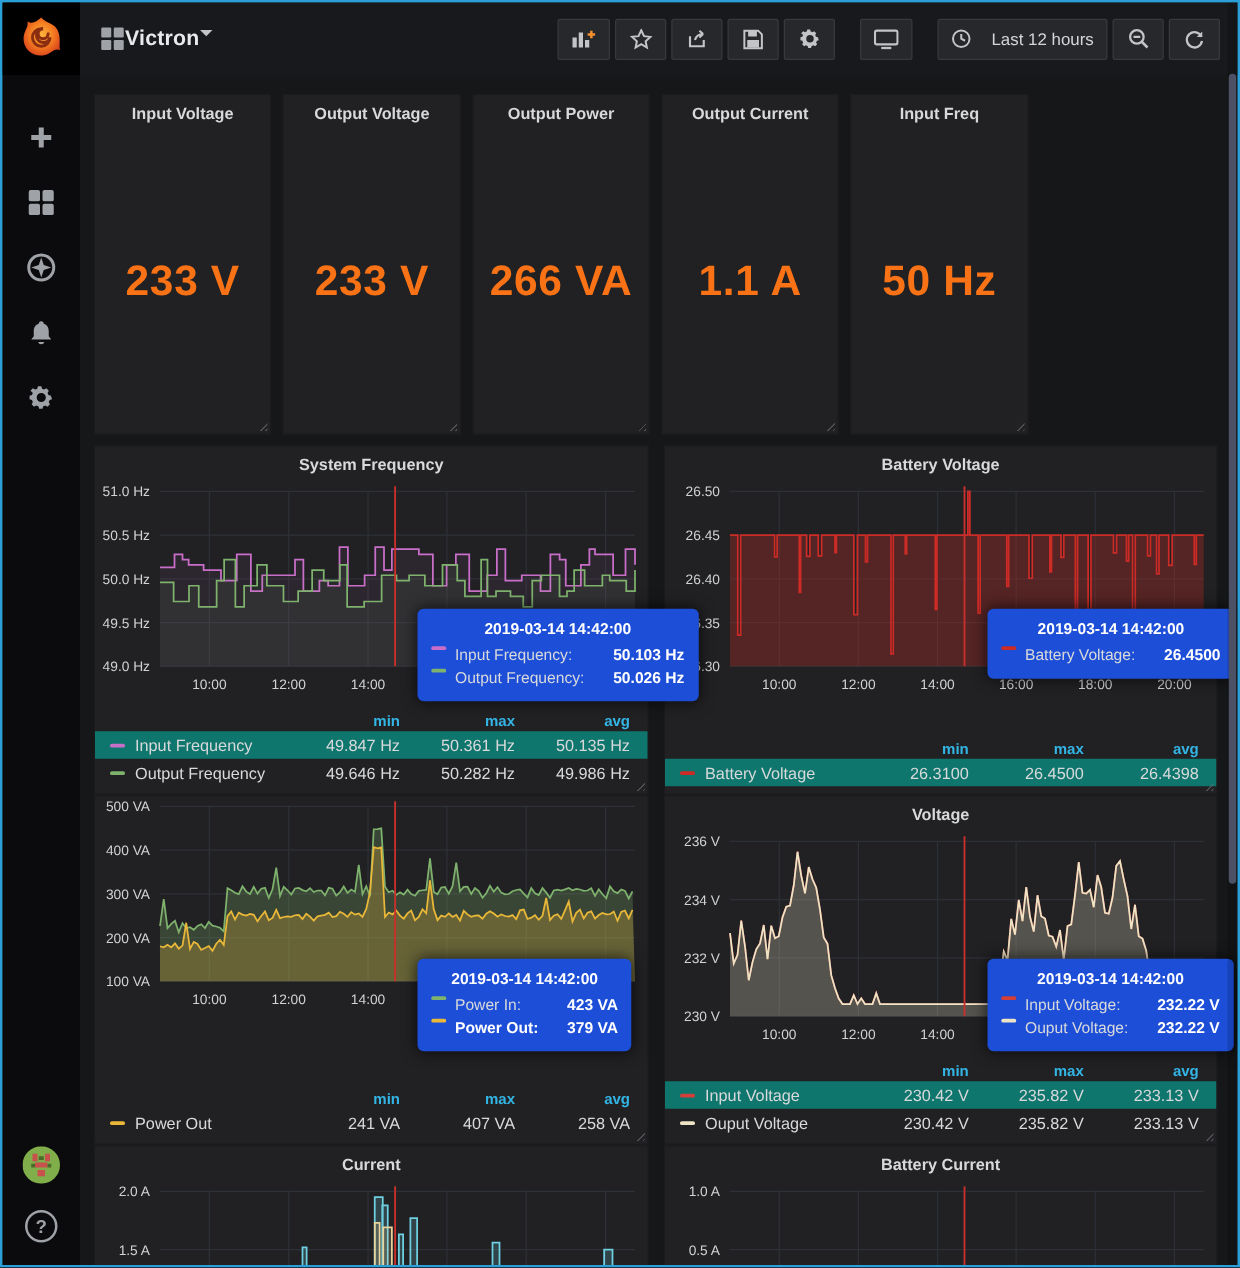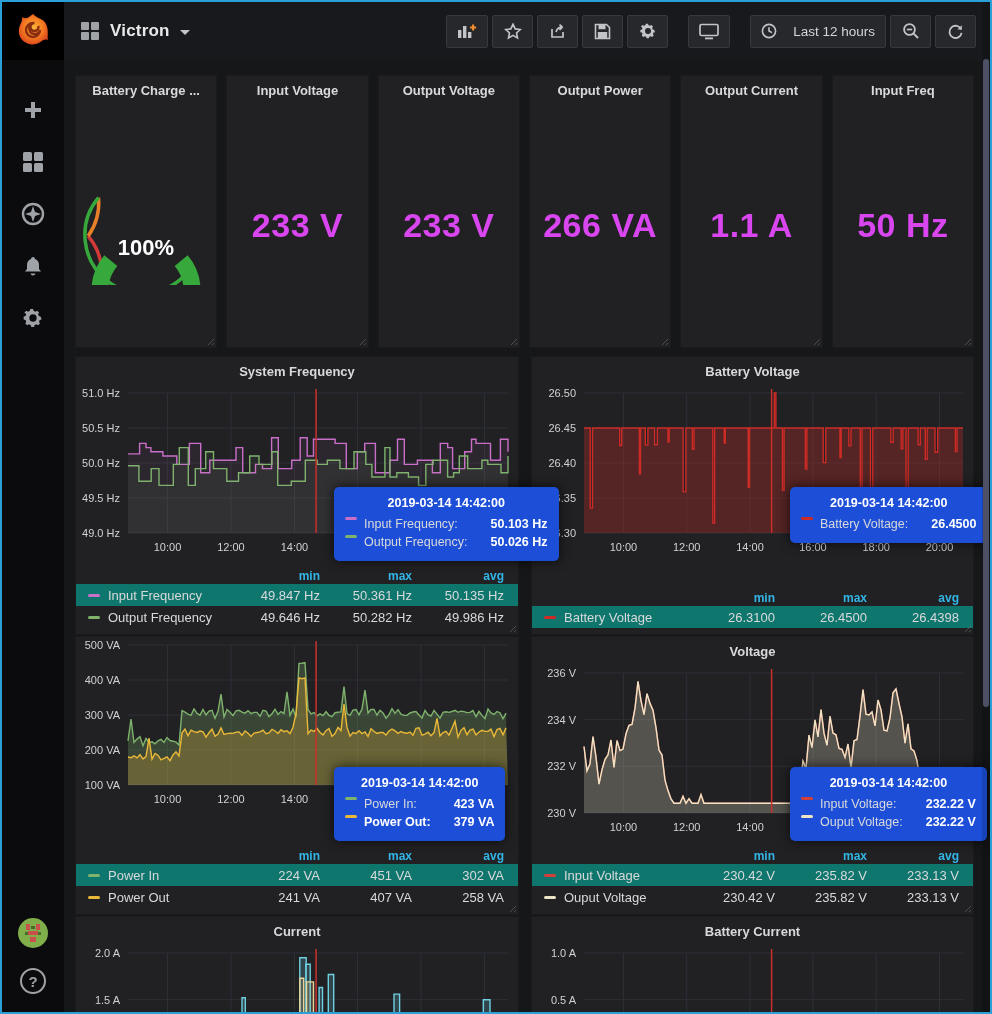--- a/index.html
+++ b/index.html
@@ -19,21 +19,21 @@
   .side-bottom { margin-top:auto; display:flex; flex-direction:column; align-items:center;
     gap:16px; margin-bottom:18px; }
   .help-circle { width:26px; height:26px; border:2px solid #9fa2a7; border-radius:50%;
     color:#9fa2a7; display:flex; align-items:center; justify-content:center;
     font-size:15px; font-weight:bold; }
 
   
   .main { flex:1; display:flex; flex-direction:column; min-width:0; }
   .navbar { height:58px; flex:none; display:flex; align-items:center;
     padding:0 14px 0 16px; background:#18191c; }
-  .nav-left { display:flex; align-items:center; gap:10px; }
+  .nav-left { display:flex; }
   .dash-title { color:#e8e9ea; font-size:17px; font-weight:600; letter-spacing:.2px; }
   .caret-down { width:0; height:0; border-left:5px solid transparent;
     border-right:5px solid transparent; border-top:5px solid #c3c4c7; margin-top:3px; }
   .nav-right { margin-left:auto; display:flex; align-items:center; }
   .nbtn { height:33px; min-width:41px; display:flex; align-items:center; justify-content:center;
     gap:7px; background:#27282b; border:1px solid #38393c; border-radius:2px;
     color:#c3c4c7; margin-left:4px; cursor:pointer; padding:0 10px; }
   .nbtn.sep { margin-left:20px;gap:16px; }
   .nbtn .t { font-size:13.5px; color:#d4d5d7; }
 
@@ -41,21 +41,21 @@
   .dash { flex:1; padding:15px 16px 0 11px; overflow:hidden; }
   .row-stats { display:grid; grid-template-columns:repeat(6,1fr); gap:9px; height:273px; }
   .row-graphs { display:grid; grid-template-columns:1fr 1fr; gap:12px; height:272px; margin-top:8px; }
   .panel { background:#212124; border:1px solid #1b1b1e; position:relative;
     display:flex; flex-direction:column; }
   .panel-title { height:28px; flex:none; display:flex; align-items:center; justify-content:center;
     gap:5px; font-size:13px; font-weight:700; color:#d8d9da; cursor:pointer; }
   .title-caret { width:0; height:0; border-left:4px solid transparent;
     border-right:4px solid transparent; border-top:4px solid #89898c; margin-top:2px; }
   .stat-body { flex:1; display:flex; align-items:center; justify-content:center; }
-  .stat-value { font-size:34px; font-weight:700; color:#d946ef; letter-spacing:.5px; }
+  .stat-value { font-size:34px; font-weight:700; color:#f97316; letter-spacing:.5px; }
   .rsz { position:absolute; right:2px; bottom:2px; width:9px; height:9px; opacity:.55;
     clip-path:polygon(100% 0,100% 100%,0 100%);
     background:repeating-linear-gradient(135deg, transparent 0 2px, #737478 2px 3px); cursor:nwse-resize; }
 
   
   .chart-area { flex:none; position:relative; }
   .legend { margin-top:auto; padding-bottom:6px; font-size:13px; color:#d8d9da; }
   .legend-head { display:flex; justify-content:flex-end; padding-right:14px;
     font-size:12px; font-weight:700; color:#33b5e5; height:17px; align-items:center; }
   .legend-head span { width:92px; text-align:right; }
@@ -223,35 +223,20 @@
             <path d="M14.2 6.5 A6.1 6.1 0 1 0 14.6 9.8" fill="none" stroke="#c3c4c7" stroke-width="1.8"></path>
             <path d="M14.8 2.2 v4.4 h-4.4 Z" fill="#c3c4c7"></path>
           </svg>
         </div>
       </div>
     </div>
 
     <div class="dash">
 
       <div class="row-stats">
-        <div class="panel">
-          <div class="panel-title">
-            <span>Battery Charge ...</span>
-            </div>
-          <div class="stat-body">
-            <svg width="140" height="118" viewBox="0 0 140 118">
-              <path d="M25.6,101.3 A58,58 0 0 0 12.2,69.1" fill="none" stroke="#d23a3a" stroke-width="3.5"></path>
-              <path d="M12.2,69.1 A58,58 0 0 0 22.5,30.7" fill="none" stroke="#e8802a" stroke-width="3.5"></path>
-              <path d="M22.5,30.7 A58,58 0 1 0 114.4,101.3" fill="none" stroke="#37a93c" stroke-width="3.5"></path>
-              <path d="M34.8,93.6 A46,46 0 1 0 105.2,93.6" fill="none" stroke="#37a93c" stroke-width="17"></path>
-              <text x="70" y="88" text-anchor="middle" font-size="22" font-weight="bold" fill="#ffffff">100%</text>
-            </svg>
-          </div>
-          <div class="rsz"></div>
-        </div>
 
         <div class="panel">
           <div class="panel-title">
               <span>Input Voltage</span>
             </div>
           <div class="stat-body">
               <span class="stat-value">233 V</span>
             </div>
           <div class="rsz"></div>
         </div>
@@ -462,29 +447,20 @@
                   <path d="M0.0,120.0L3.0,120.8L6.0,118.8L9.0,120.9L12.0,117.7L15.0,121.9L18.0,119.5L21.0,101.2L24.0,122.2L27.0,116.5L30.0,118.2L33.0,122.9L36.0,121.4L39.0,119.8L42.0,123.7L45.0,118.0L48.0,114.8L51.0,118.9L54.0,95.9L57.0,92.1L60.0,98.7L63.0,93.1L66.0,94.7L69.0,95.5L72.0,94.1L75.0,94.9L78.0,100.1L81.0,95.8L84.0,92.2L87.0,99.2L90.0,97.3L93.0,90.9L96.0,97.5L99.0,96.6L102.0,96.2L105.0,96.4L108.0,95.2L111.0,94.9L114.0,98.3L117.0,94.0L120.0,96.3L123.0,99.5L126.0,96.1L129.0,95.5L132.0,94.9L135.0,93.1L138.0,96.7L141.0,95.9L144.0,92.4L147.0,94.0L150.0,96.5L153.0,92.7L156.0,94.7L159.0,93.8L162.0,96.5L165.0,90.2L168.0,76.7L171.0,40.8L174.0,41.7L177.0,40.9L180.0,96.6L183.0,93.0L186.0,94.5L189.0,91.4L192.0,95.5L195.0,97.9L198.0,93.7L201.0,91.5L204.0,99.2L207.0,96.6L210.0,90.4L213.0,93.6L216.0,67.2L219.0,90.4L222.0,99.1L225.0,95.5L228.0,96.5L231.0,93.7L234.0,96.6L237.0,94.9L240.0,99.5L243.0,91.7L246.0,94.5L249.0,96.4L252.0,95.5L255.0,95.4L258.0,98.0L261.0,94.0L264.0,92.1L267.0,93.8L270.0,96.4L273.0,94.5L276.0,95.8L279.0,96.3L282.0,95.1L285.0,98.3L288.0,91.3L291.0,90.7L294.0,98.2L297.0,97.1L300.0,95.2L303.0,98.8L306.0,95.6L309.0,81.3L312.0,99.0L315.0,95.5L318.0,94.4L321.0,98.1L324.0,91.3L327.0,84.2L330.0,100.2L333.0,93.3L336.0,90.7L339.0,97.7L342.0,93.2L345.0,92.1L348.0,97.9L351.0,95.0L354.0,93.3L357.0,94.4L360.0,94.3L363.0,92.2L366.0,99.6L369.0,92.5L372.0,91.4L375.0,97.7L378.0,90.9" fill="none" stroke="#eab839" stroke-width="1.4"></path>
                 </g>
                 <line x1="240.1" y1="4" x2="240.1" y2="148" stroke="#c9302c" stroke-width="1.5"></line>
               </svg></div>
           <div class="legend">
               <div class="legend-head">
                 <span>min</span>
                 <span>max</span>
                 <span>avg</span>
               </div>
-              <div class="legend-row alt">
-                <span class="nm">
-                  <span class="dash-sw" style="background: rgb(126, 178, 109);"></span>
-                  <span>Power In</span>
-                </span>
-                <span class="vv">224 VA</span>
-                <span class="vv">451 VA</span>
-                <span class="vv">302 VA</span>
-              </div>
               <div class="legend-row">
                 <span class="nm">
                   <span class="dash-sw" style="background: rgb(234, 184, 57);"></span>
                   <span>Power Out</span>
                 </span>
                 <span class="vv">241 VA</span>
                 <span class="vv">407 VA</span>
                 <span class="vv">258 VA</span>
               </div>
             </div>

